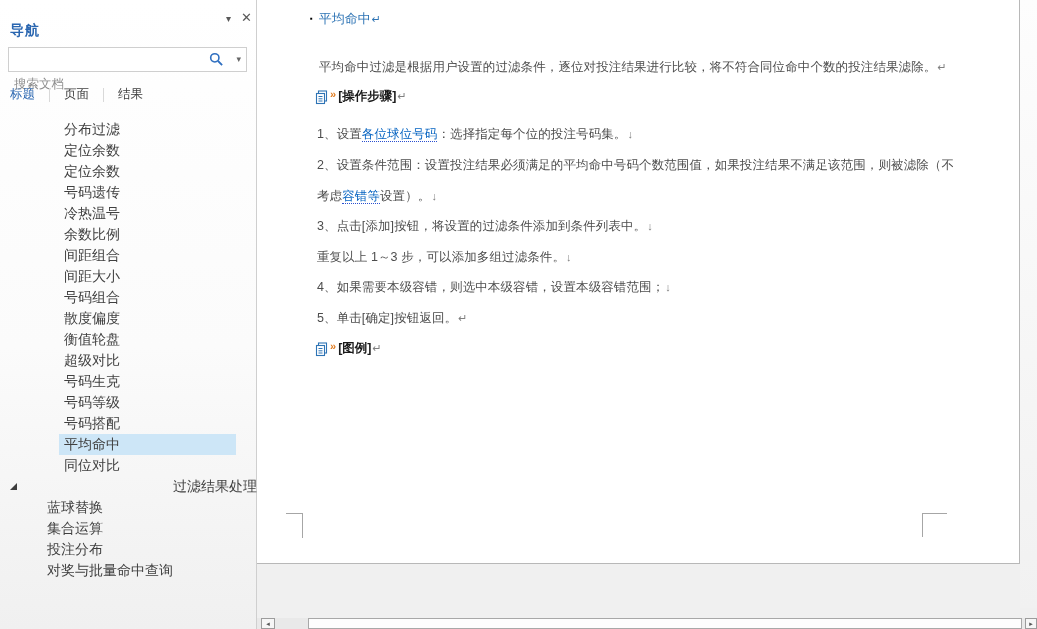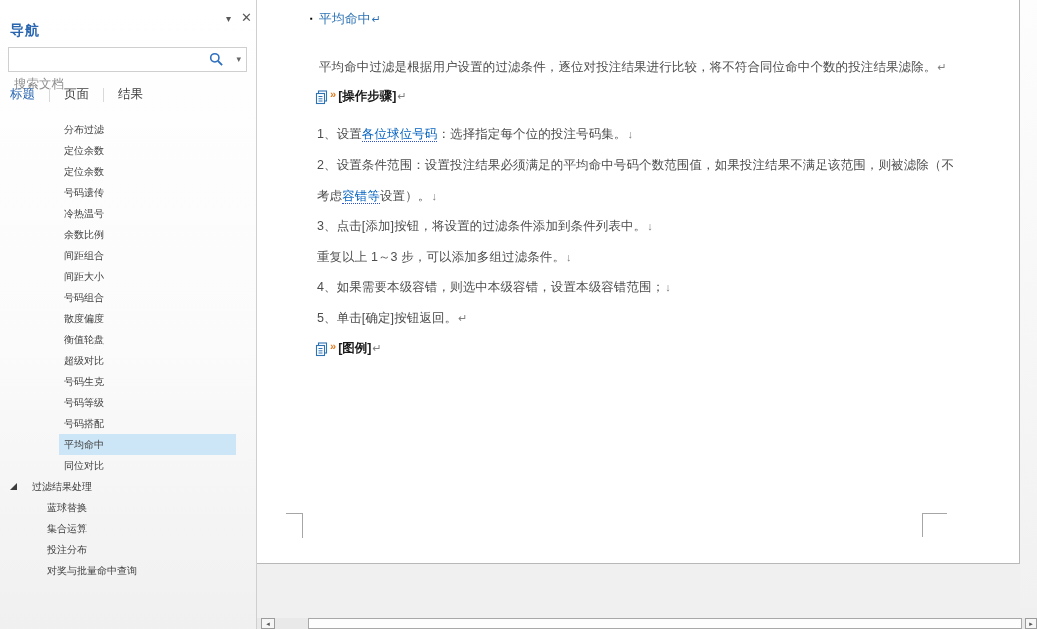--- a/index.html
+++ b/index.html
@@ -22,25 +22,25 @@
   .search-input::placeholder { color:#8c8c8c; opacity:1; }
   .search-icon { position:absolute; right:22px; top:4px; width:15px; height:15px; }
   .search-dd { position:absolute; right:5px; top:6px; font-size:9px; color:#666; }
 
   .nav-tabs { position:absolute; left:10px; top:86px; display:flex; align-items:center; font-size:12.5px; color:#404040; }
   .nav-tab { cursor:default;font-family:Liberation Serif, serif; }
   .nav-tab.active { color:#2a66b0; }
   .tab-sep { width:1px; height:14px; background:#d9d9d9; margin:0 14px; }
 
   .nav-list { position:absolute; left:0; top:119px; width:257px; }
-  .nrow { height:21px; display:flex; align-items:center; font-size:10px; color:#404040; position:relative; cursor:default; }
+  .nrow { height:21px; display:flex; align-items:center; font-size:14px; color:#404040; position:relative; cursor:default; }
   .nrow .lbl { position:relative; z-index:1; white-space:nowrap; }
   .nrow.lv3 { padding-left:64px; }
   .nrow.lv2 { padding-left:47px; }
-  .nrow.lv1 { padding-left:32px; }
+  .nrow.lv1 { padding-left:16px;justify-content:flex-end; }
   .nrow.sel::before { content:""; position:absolute; left:59px; right:21px; top:0; bottom:0; background:#cde6f7; }
   .tri { position:absolute; left:10px; top:7px; width:0; height:0;
          border-bottom:7px solid #3c3c3c; border-left:7px solid transparent; }
 
   
   .doc-area { position:absolute; left:257px; top:0; width:780px; height:629px; background:#f0f0f0; }
   .page { position:absolute; left:0; top:0; width:763px; height:564px; background:#fff;
           border-right:1px solid #b8b8b8; border-bottom:1px solid #b8b8b8; }
   .v-strip { position:absolute; left:763px; top:0; width:17px; height:608px;
              background:linear-gradient(#fdfdfd,#f1f1f1); }

